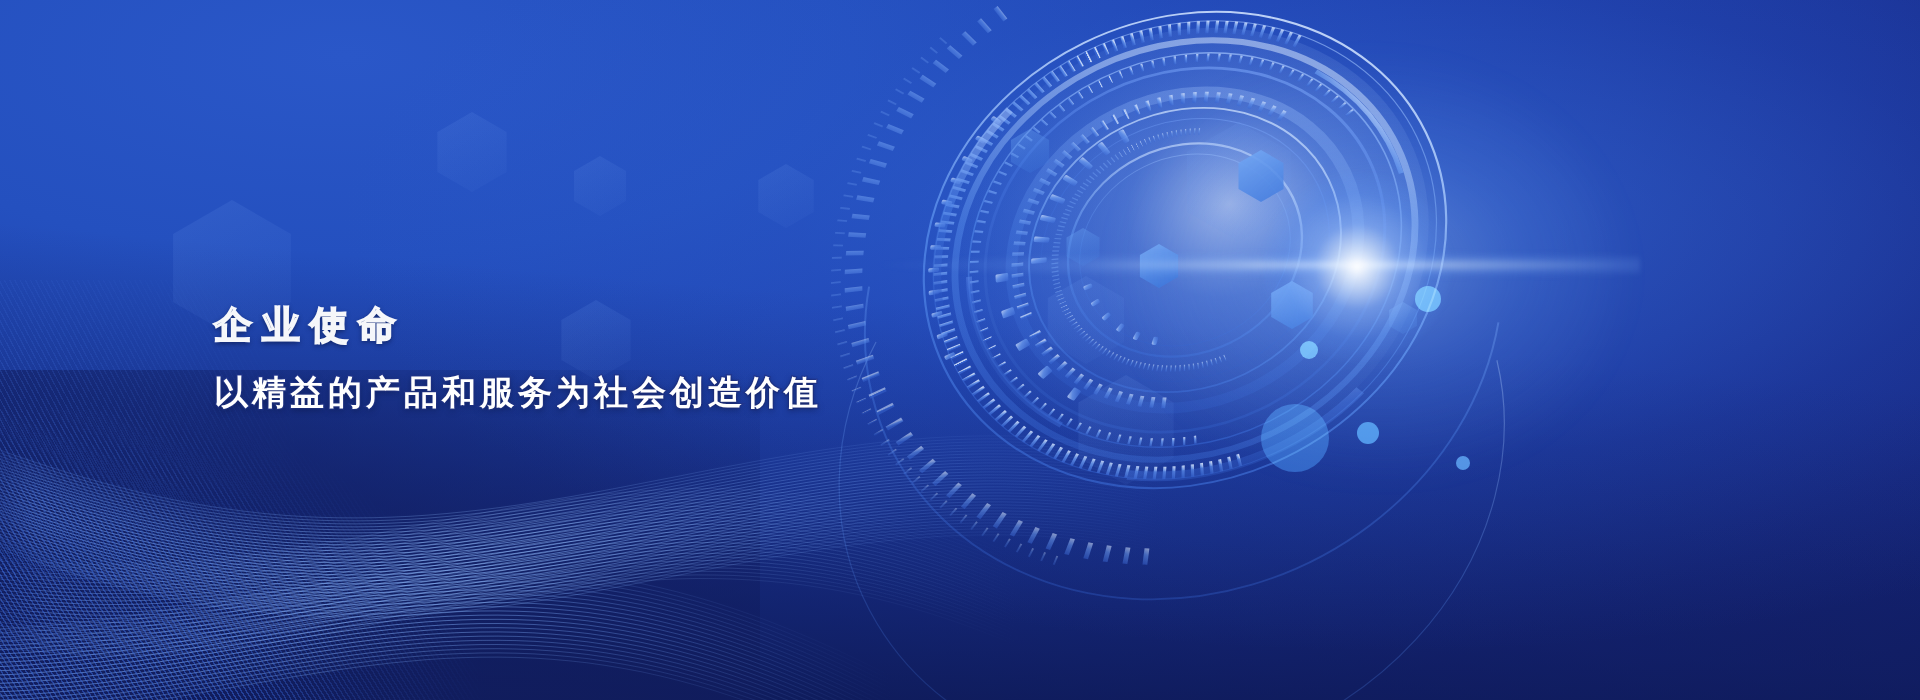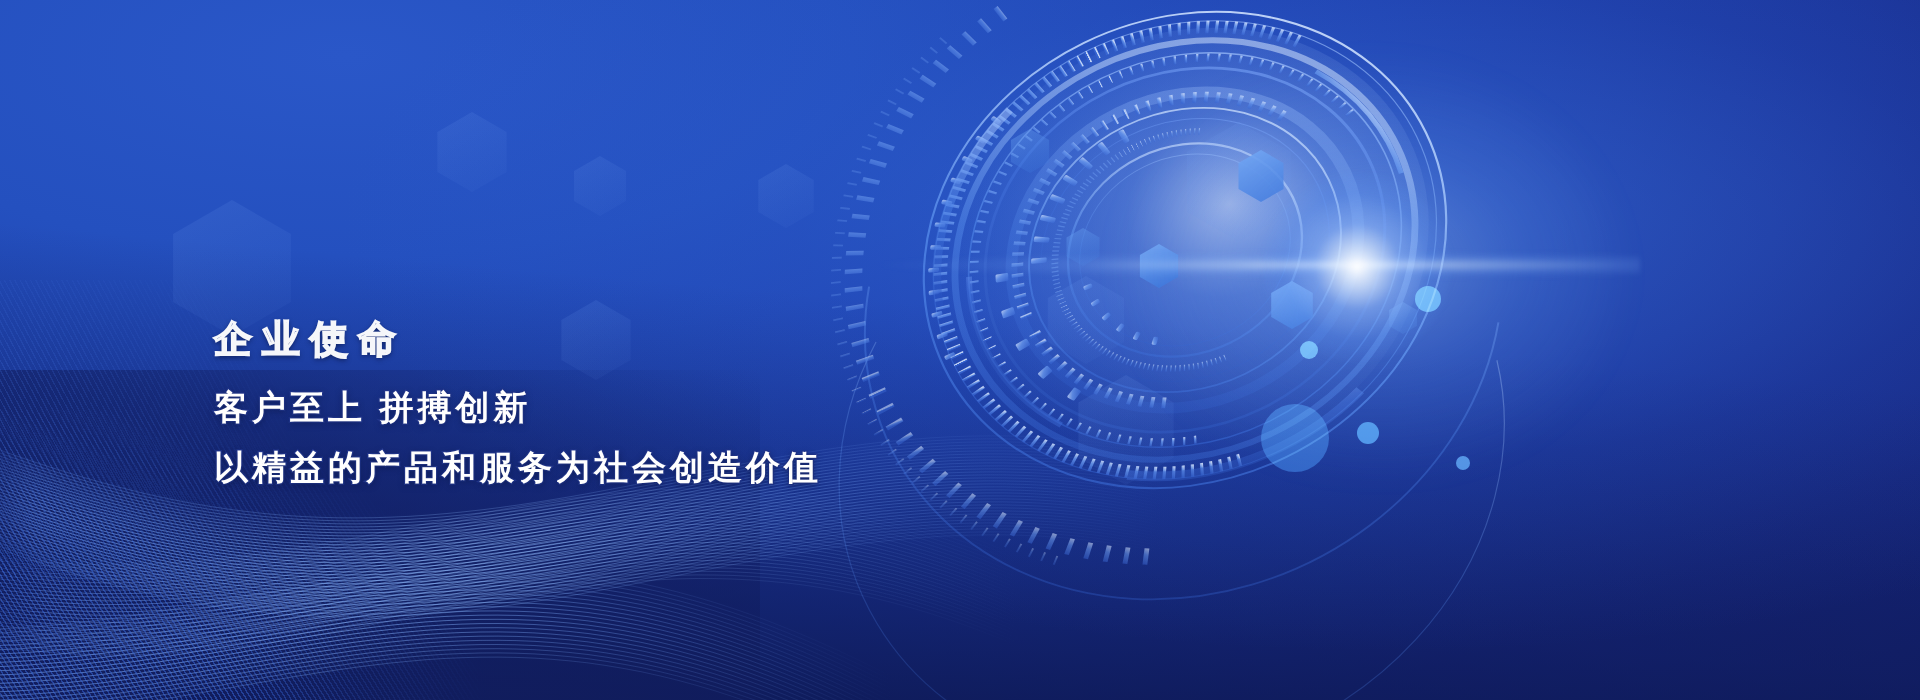--- a/index.html
+++ b/index.html
@@ -40,21 +40,21 @@
   .flare-core{position:absolute;left:1262px;top:172px;width:190px;height:190px;border-radius:50%;
     background:radial-gradient(circle, rgba(255,255,255,.98) 0%, rgba(228,240,255,.75) 14%, rgba(150,190,255,.42) 32%, rgba(90,150,250,.18) 54%, rgba(60,120,240,0) 76%);
     filter:blur(2px);}
   .flare-streak{position:absolute;left:880px;top:252px;width:760px;height:26px;
     background:radial-gradient(ellipse at 62% 50%, rgba(255,255,255,.85) 0%, rgba(205,228,255,.42) 18%, rgba(140,185,255,.16) 42%, rgba(120,170,255,0) 72%);
     filter:blur(2.5px);}
   .flare-wide{position:absolute;left:1100px;top:60px;width:520px;height:430px;border-radius:50%;
     background:radial-gradient(ellipse at 54% 48%, rgba(190,220,255,.30) 0%, rgba(130,180,255,.14) 35%, rgba(90,150,250,0) 68%);
     filter:blur(16px);}
   
-  .textblock{position:absolute;left:214px;top:320px;}
+  .textblock{position:absolute;left:214px;top:306px;font-family:Liberation Serif, serif;}
   .t-title{
     font-size:38px;font-weight:700;letter-spacing:10px;line-height:1;
     color:rgba(255,255,255,0);
     -webkit-text-stroke:1.6px rgba(255,255,255,.96);
     text-shadow:0 2px 5px rgba(8,18,60,.75);
     margin:0 0 32px 0;white-space:nowrap;
   }
   .t-line{
     font-size:34px;font-weight:700;letter-spacing:4px;line-height:1;
     color:#ffffff;white-space:nowrap;margin:0 0 26px 0;
@@ -769,17 +769,16 @@
   <svg class="layer dots" viewBox="0 0 1920 700">
     <circle cx="1428" cy="299" r="13" fill="#3f8ae8" opacity=".95"></circle>
     <circle cx="1309" cy="350" r="9" fill="#4a93ec" opacity=".95"></circle>
     <circle cx="1368" cy="433" r="11" fill="#3f8ae8" opacity=".85"></circle>
     <circle cx="1295" cy="438" r="34" fill="#2f6fd8" opacity=".55"></circle>
     <circle cx="1463" cy="463" r="7" fill="#4f95ef" opacity=".8"></circle>
   </svg>
 
   <div class="textblock">
     <div class="t-title">企业使命</div>
-    <div class="t-line">客户至上  拼搏创新</div>
     <div class="t-line last">以精益的产品和服务为社会创造价值</div>
   </div>
 
 </div>
 
 </body></html>

